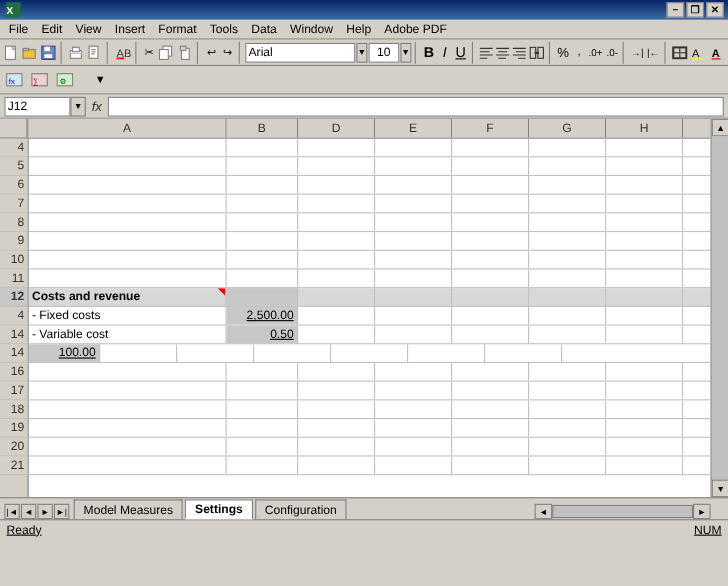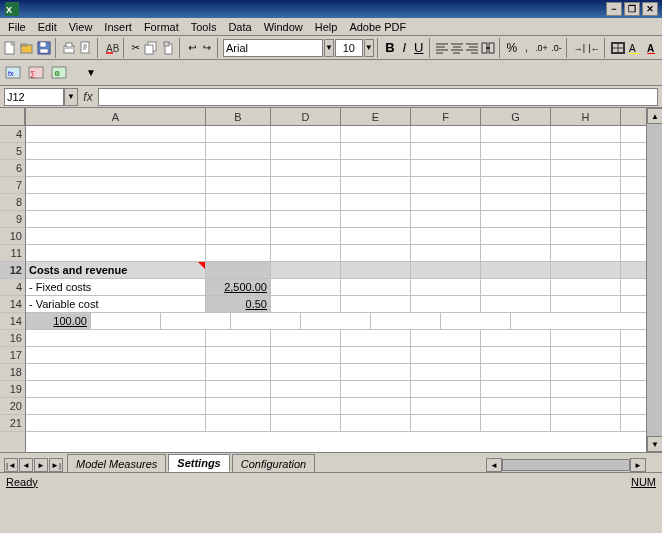--- a/index.html
+++ b/index.html
@@ -247,21 +247,20 @@
       border: 1px solid #808080;
       background: #d4d0c8;
       display: flex; align-items: center; justify-content: center;
       cursor: pointer; font-size: 8px;
     }
     .sheet-tabs {
       display: flex;
       align-items: center;
       margin-left: 4px;
       flex: 1;
-      font-style: italic;
     }
     .sheet-tab {
       height: 18px;
       padding: 0 8px;
       border: 1px solid #808080;
       border-bottom: none;
       background: #d4d0c8;
       display: flex;
       align-items: center;
       font-size: 11px;

